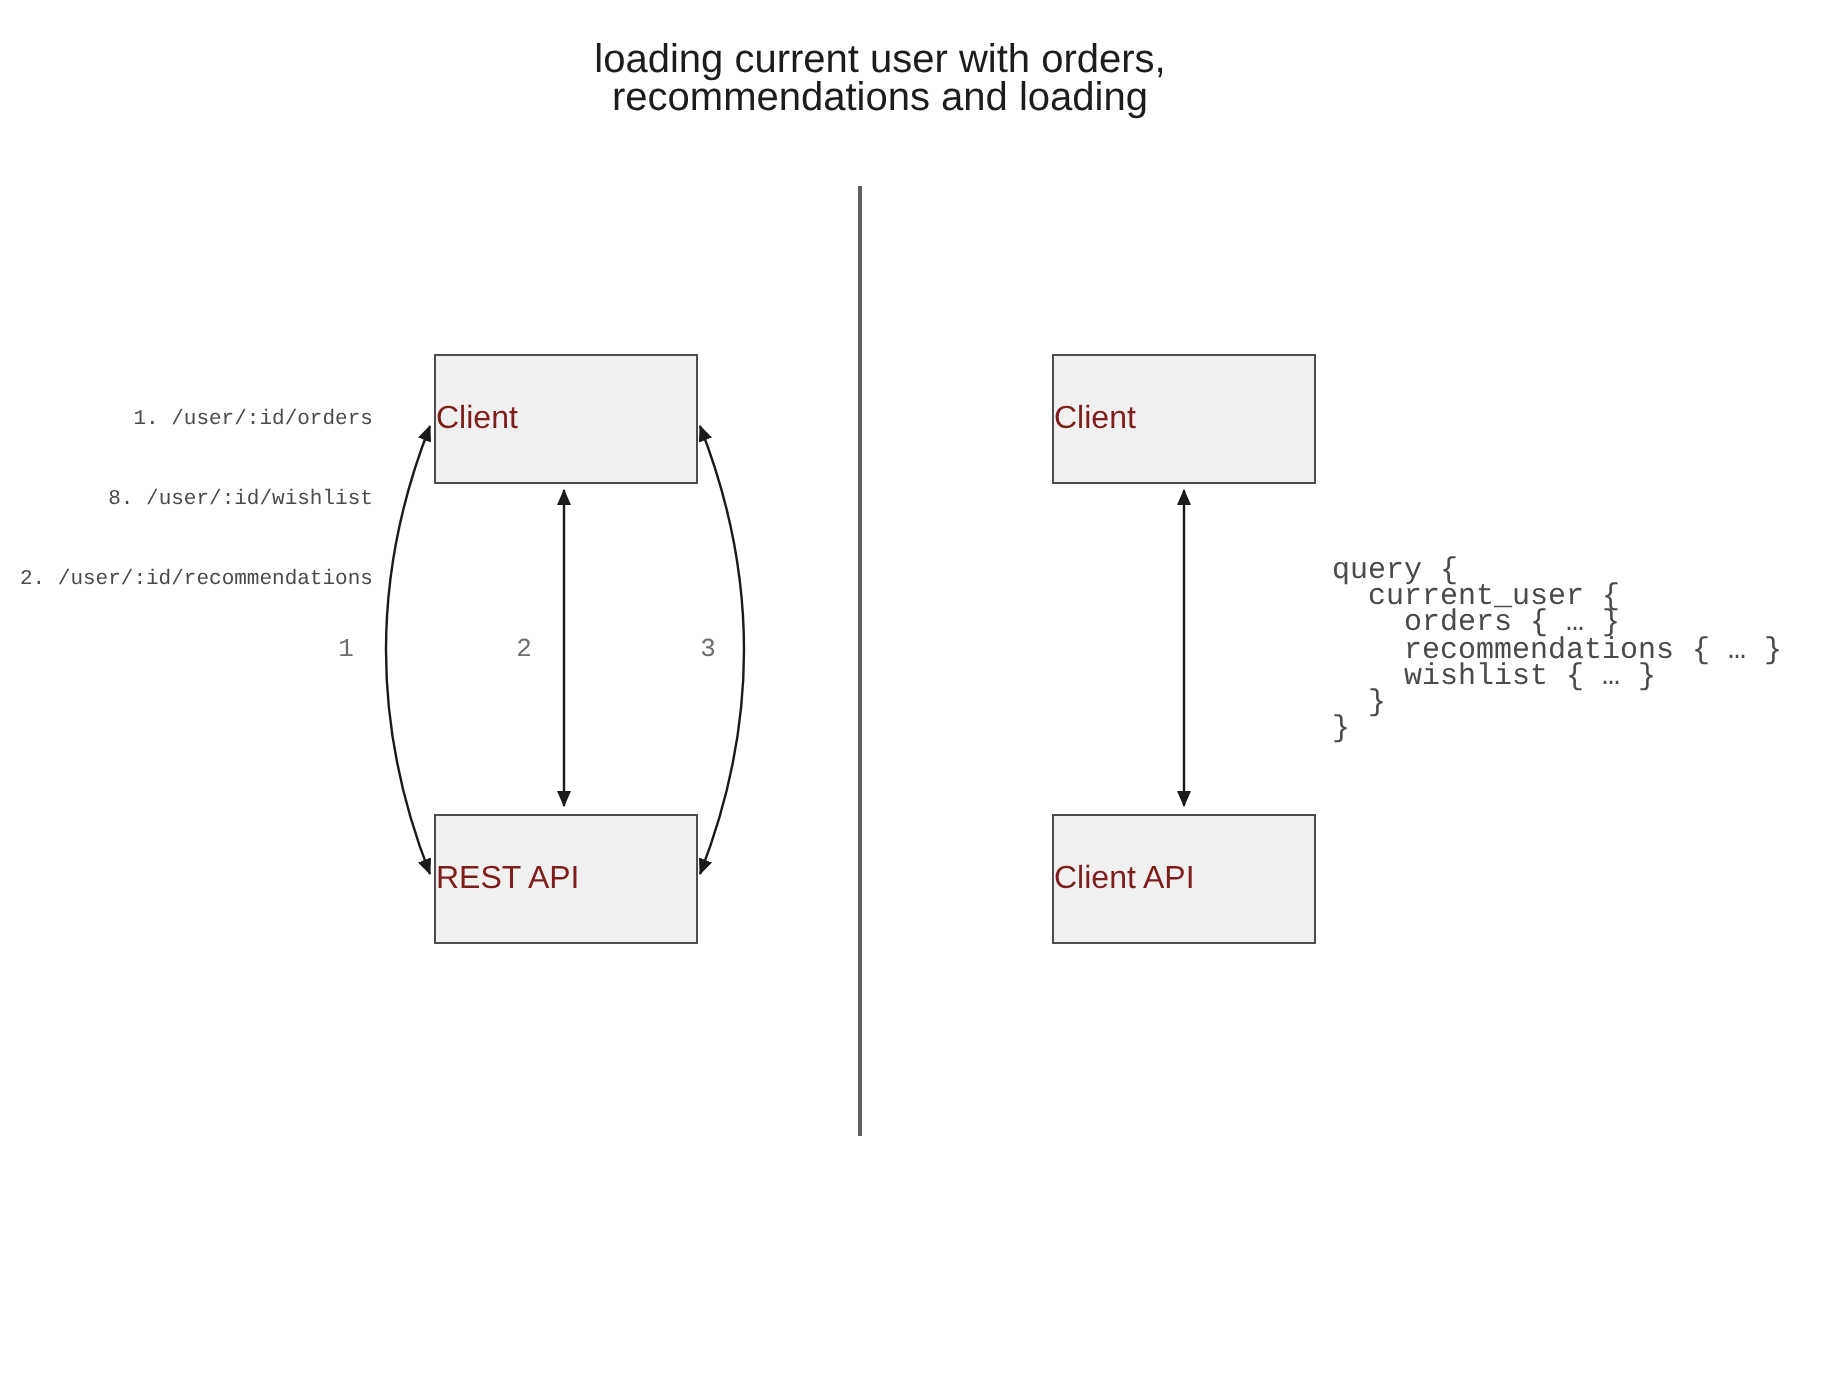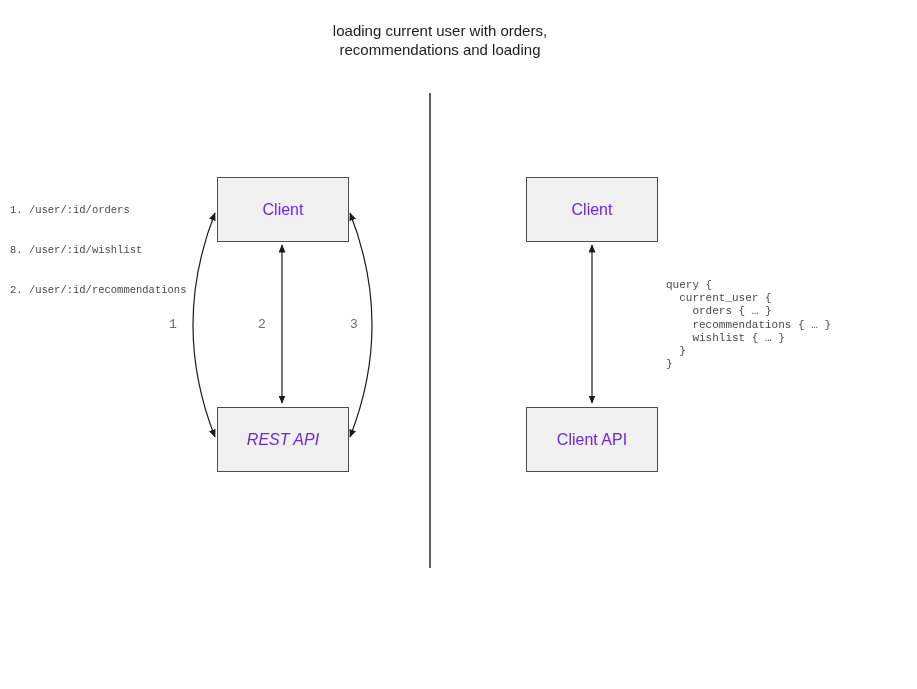--- a/index.html
+++ b/index.html
@@ -6,52 +6,53 @@
   .canvas{
     position:relative;
     width:917px;height:689px;
     background:#ffffff;
     overflow:hidden;
     font-family:"Liberation Sans", sans-serif;
   }
   .title{
     position:absolute;left:190px;top:21px;width:500px;
     text-align:center;
-    font-size:15px;line-height:19px;
+    font-size:20px;line-height:19px;
     color:#1c1c1c;
   }
   .divider{
     position:absolute;left:429px;top:93px;
     width:2px;height:475px;
     background:#5f5f5f;
   }
   .mono{
     font-family:"Liberation Mono","DejaVu Sans Mono",monospace;
     color:#4a4a4a;
   }
   .endpoints{
     position:absolute;left:10px;top:177px;
     font-size:10.5px;line-height:13.4px;
     white-space:pre;
+    text-align:right;
   }
   .query-code{
     position:absolute;left:666px;top:279px;
-    font-size:11px;line-height:13.2px;
+    font-size:15px;line-height:13.2px;
     white-space:pre;
   }
   .node{
     position:absolute;
     width:130px;height:63px;
     background:#f0f0f0;
     border:1px solid #4d4d4d;
-    display:flex;align-items:center;justify-content:center;
-    font-size:16px;color:#6d28d9;
+    display:flex;align-items:center;justify-content:flex-start;
+    font-size:16px;color:#7f1d1d;
   }
   .node-client-left{left:217px;top:177px;}
-  .node-rest-api{left:217px;top:407px;font-style:italic;}
+  .node-rest-api{left:217px;top:407px;}
   .node-client-right{left:526px;top:177px;}
   .node-graphql-api{left:526px;top:407px;}
   .arrow-layer{
     position:absolute;left:0;top:0;width:917px;height:689px;
     pointer-events:none;
   }
   .arrow-label{
     position:absolute;
     width:16px;text-align:center;
     font-family:"Liberation Mono","DejaVu Sans Mono",monospace;

